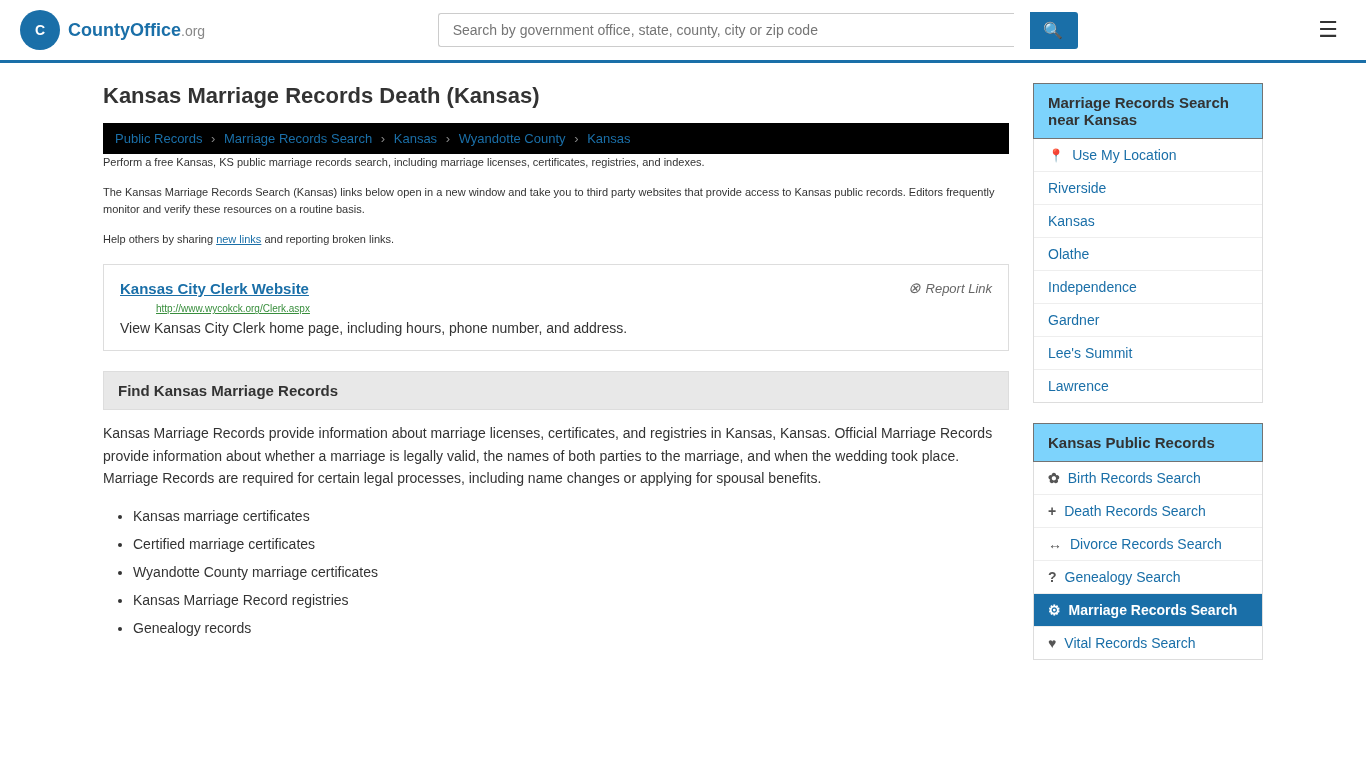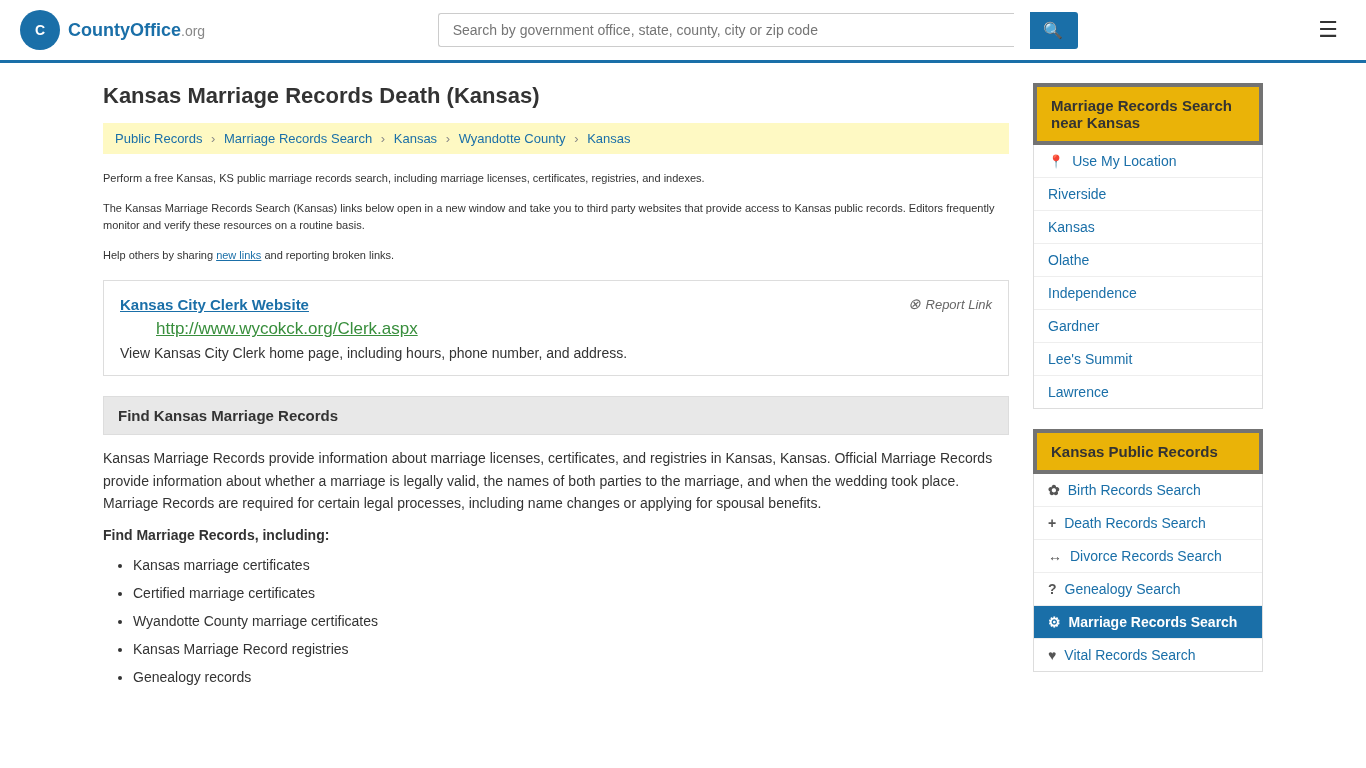--- a/index.html
+++ b/index.html
@@ -63,23 +63,22 @@
       display: flex;
       gap: 24px;
     }
 
     
     #content { flex: 1; min-width: 0; }
     #page-title { font-size: 22px; font-weight: bold; color: #333; margin-bottom: 14px; }
 
     
     #breadcrumb {
-      background: #fef9c3;
+      background: #000000;
       padding: 8px 12px;
-      margin-bottom: 16px;
       font-size: 13px;
       color: #555;
     }
     #breadcrumb a { color: #1a6fa8; text-decoration: none; }
     #breadcrumb .sep { margin: 0 5px; color: #888; }
 
     
     .intro-text { margin-bottom: 12px; line-height: 1.6; font-size: 11px; }
     .new-links-link { color: #1a6fa8; text-decoration: underline; cursor: pointer; }
 
@@ -105,21 +104,21 @@
       background: none;
       border: none;
       color: #666;
       cursor: pointer;
       font-size: 13px;
       display: flex;
       align-items: center;
       gap: 5px;
       font-style: italic;
     }
-    #resource-url { color: #388e3c; font-size: 17px; margin: 6px 0 6px 0; display: block; padding-left: 36px; }
+    #resource-url { color: #388e3c; font-size: 10px; margin: 6px 0 6px 0; display: block; padding-left: 36px; }
     #resource-description { font-size: 14px; color: #333; }
 
     
     .section-header {
       background: #e8e8e8;
       padding: 10px 14px;
       font-size: 15px;
       font-weight: bold;
       margin: 20px 0 12px 0;
       border: 1px solid #ddd;
@@ -128,25 +127,25 @@
     .body-text { margin-bottom: 12px; line-height: 1.6; }
     .sub-heading { font-weight: bold; margin-bottom: 8px; font-size: 14px; }
     .records-list { margin-left: 30px; line-height: 2; }
     .records-list li { font-size: 14px; }
 
     
     #sidebar { width: 230px; flex-shrink: 0; }
 
     .sidebar-section { margin-bottom: 20px; }
     .sidebar-header {
-      background: #eab308;
+      background: #7dd3fc;
       padding: 10px 14px;
       font-size: 15px;
       font-weight: bold;
-      border: 4px solid #737373;
+      border: 1px solid #737373;
       margin-bottom: 0;
     }
     .sidebar-list { border: 1px solid #ddd; border-top: none; }
     .sidebar-item {
       padding: 8px 14px;
       border-bottom: 1px solid #eee;
       display: flex;
       align-items: center;
       gap: 8px;
     }
@@ -226,21 +225,20 @@
           <span>Report Link</span>
         </button>
       </div>
       <a id="resource-url" href="#">http://www.wycokck.org/Clerk.aspx</a>
       <p id="resource-description">View Kansas City Clerk home page, including hours, phone number, and address.</p>
     </div>
 
     <div class="section-header">Find Kansas Marriage Records</div>
 
     <p class="body-text">Kansas Marriage Records provide information about marriage licenses, certificates, and registries in Kansas, Kansas. Official Marriage Records provide information about whether a marriage is legally valid, the names of both parties to the marriage, and when the wedding took place. Marriage Records are required for certain legal processes, including name changes or applying for spousal benefits.</p>
-    <p class="sub-heading">Find Marriage Records, including:</p>
 
     <ul class="records-list" id="records-list">
     <li>Kansas marriage certificates</li>
         <li>Certified marriage certificates</li>
         <li>Wyandotte County marriage certificates</li>
         <li>Kansas Marriage Record registries</li>
         <li>Genealogy records</li>
       </ul>
 
   </div>

